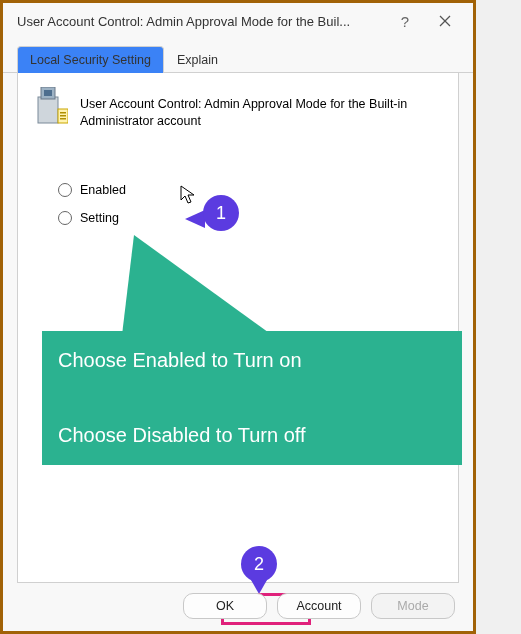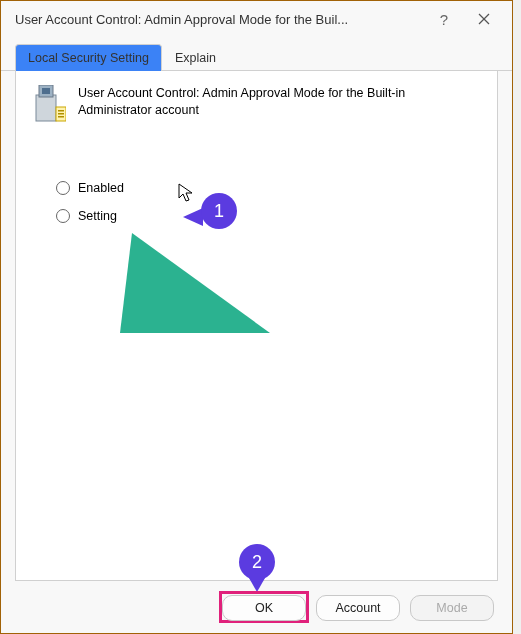--- a/index.html
+++ b/index.html
@@ -7,24 +7,24 @@
     margin: 0;
     font-family: "Segoe UI", Tahoma, sans-serif;
     font-size: 12px;
     background: #f0f0f0;
     width: 521px;
     height: 634px;
     overflow: hidden;
     position: relative;
   }
   .window {
-    width: 513px;
+    width: 476px;
     height: 634px;
     background: #f8f8f8;
-    border: 1px solid #a16207;
+    border: 3px solid #a16207;
     position: relative;
   }
   .titlebar {
     height: 36px;
     display: flex;
     align-items: center;
     padding: 0 8px 0 14px;
     background: #f8f8f8;
   }
   .titlebar-title {
@@ -73,21 +73,21 @@
     margin: 0 14px 0 14px;
     border: 1px solid #d0d0d0;
     border-top: none;
     height: 510px;
     position: relative;
     padding: 14px 16px;
   }
   .header-row {
     display: flex;
     gap: 12px;
-    align-items: flex-start;
+    align-items: flex-end;
   }
   .policy-icon svg { width: 34px; height: 40px; }
   .policy-title {
     font-size: 12.5px;
     color: #000;
     line-height: 1.35;
     max-width: 380px;
   }
   .radios {
     margin: 46px 0 0 24px;
@@ -251,20 +251,24 @@
 
     <div class="balloon-1-tail"></div>
     <div class="balloon balloon-1">
       <span>1</span>
     </div>
 
     <svg class="callout-triangle" style="left:104px; top:162px; width:150px; height:100px;" viewBox="0 0 150 100">
       <polygon points="12,0 150,100 0,100" fill="#2bb290"></polygon>
     </svg>
 
+    <div class="callout-box">
+      <div>Choose Enabled to Turn on</div>
+      <div>Choose Disabled to Turn off</div>
+    </div>
 
   </div>
 
   <div class="balloon" style="left:238px; top:543px;">
     <span>2</span>
   </div>
 
   <div class="ok-highlight" style="left:218px; top:590px;"></div>
 
   <div class="buttons-row">

